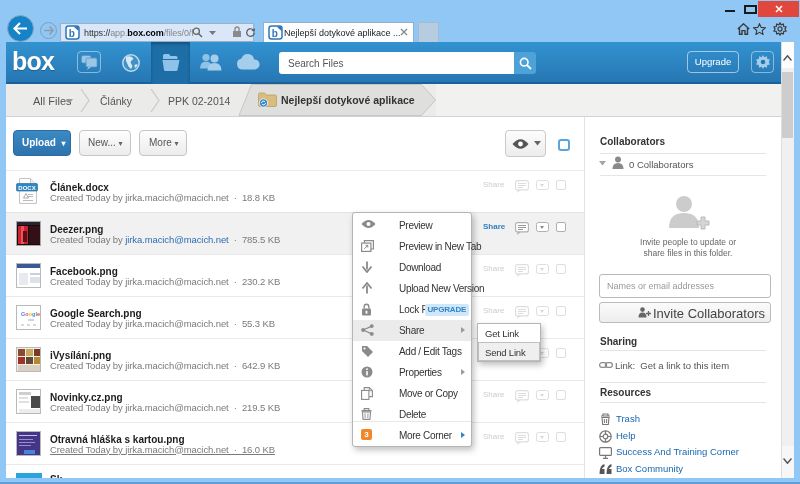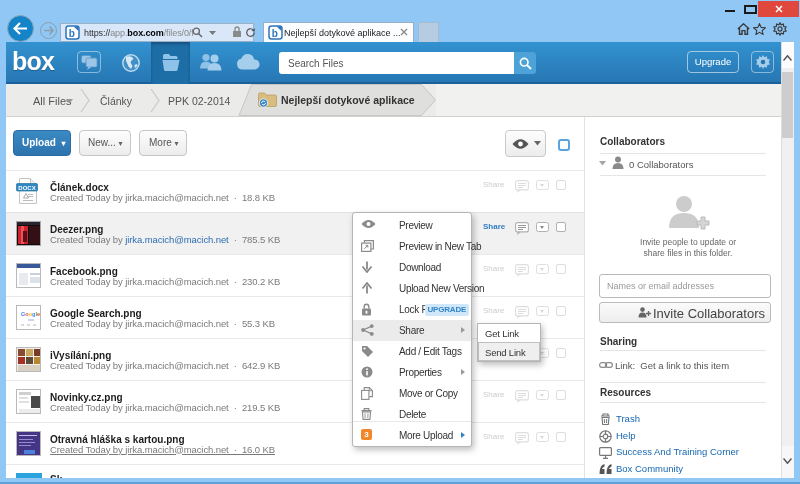--- a/index.html
+++ b/index.html
@@ -426,20 +426,20 @@
     </svg>
 <div class="mtxt" style="left:379px;top:388px;">Move or Copy</div>
 <svg class="abs" style="left:361px;top:408px;" width="11" height="12" viewBox="0 0 11 12">
       <path d="M0.5 2.6 L10.5 2.6 M3.2 2.6 L3.2 0.6 L7.8 0.6 L7.8 2.6" stroke="#8a8a8a" stroke-width="1.1" fill="none"></path>
       <path d="M1.4 3.9 L2.1 11.4 L8.9 11.4 L9.6 3.9 Z" fill="none" stroke="#8a8a8a" stroke-width="1.1"></path>
       <path d="M4 5.3 L4.2 10 M7 5.3 L6.8 10" stroke="#8a8a8a" stroke-width="0.9"></path>
     </svg>
 <div class="mtxt" style="left:379px;top:409px;">Delete</div>
 <div class="abs" style="left:353px;top:421px;width:118px;height:1px;background:#e8e8e8;"></div>
 <div class="abs" style="left:361px;top:429px;width:11px;height:11px;background:#f18728;border-radius:2px;color:#fff;font-size:8px;font-weight:bold;text-align:center;line-height:11px;">3</div>
-<div class="mtxt" style="left:379px;top:430px;">More Upload</div>
+<div class="mtxt" style="left:379px;top:430px;">More Corner</div>
 <div class="abs" style="left:461px;top:432px;width:0;height:0;border-top:3.5px solid transparent;border-bottom:3.5px solid transparent;border-left:4.5px solid #3285c8;"></div>
 
 <div class="abs" style="left:477px;top:323px;width:64px;height:39px;background:#fff;border:1px solid #b5b5b5;box-sizing:border-box;box-shadow:2px 3px 6px rgba(0,0,0,0.25);"></div>
 <div class="abs" style="left:485px;top:328px;font-size:9.5px;letter-spacing:-0.2px;color:#333;white-space:nowrap;">Get Link</div>
 <div class="abs" style="left:478px;top:342px;width:62px;height:19px;background:#efefef;border:1px solid #c0c0c0;box-sizing:border-box;"></div>
 <div class="abs" style="left:485px;top:347px;font-size:9.5px;letter-spacing:-0.2px;color:#333;white-space:nowrap;">Send Link</div>
 
 </div>
 </body></html>

